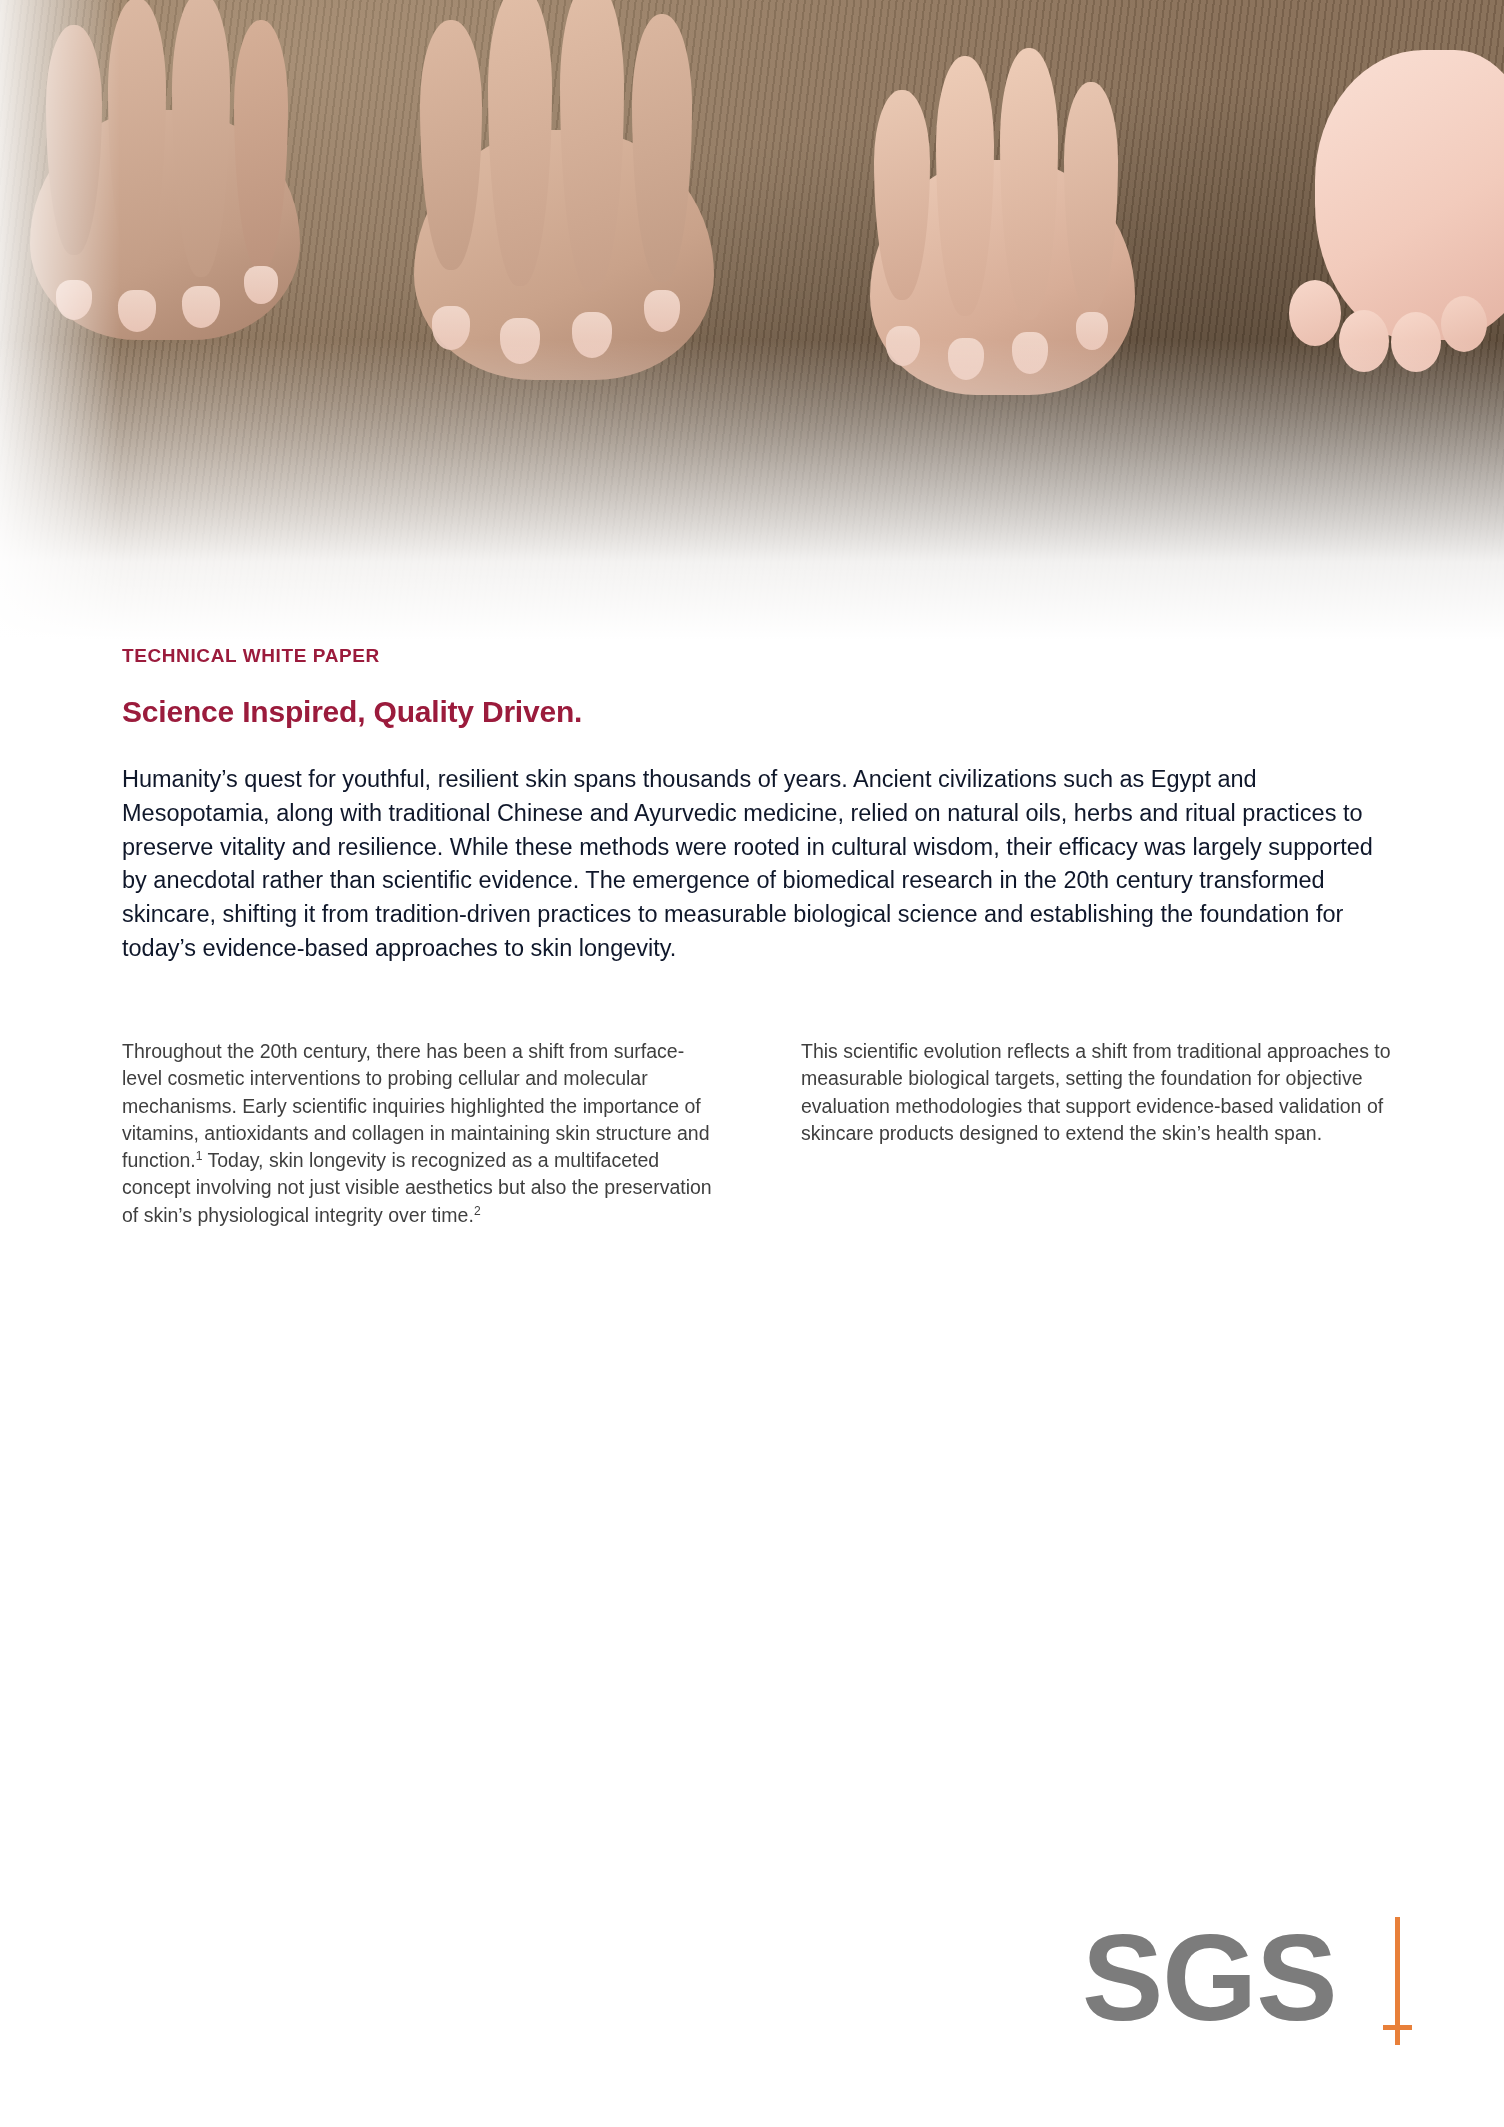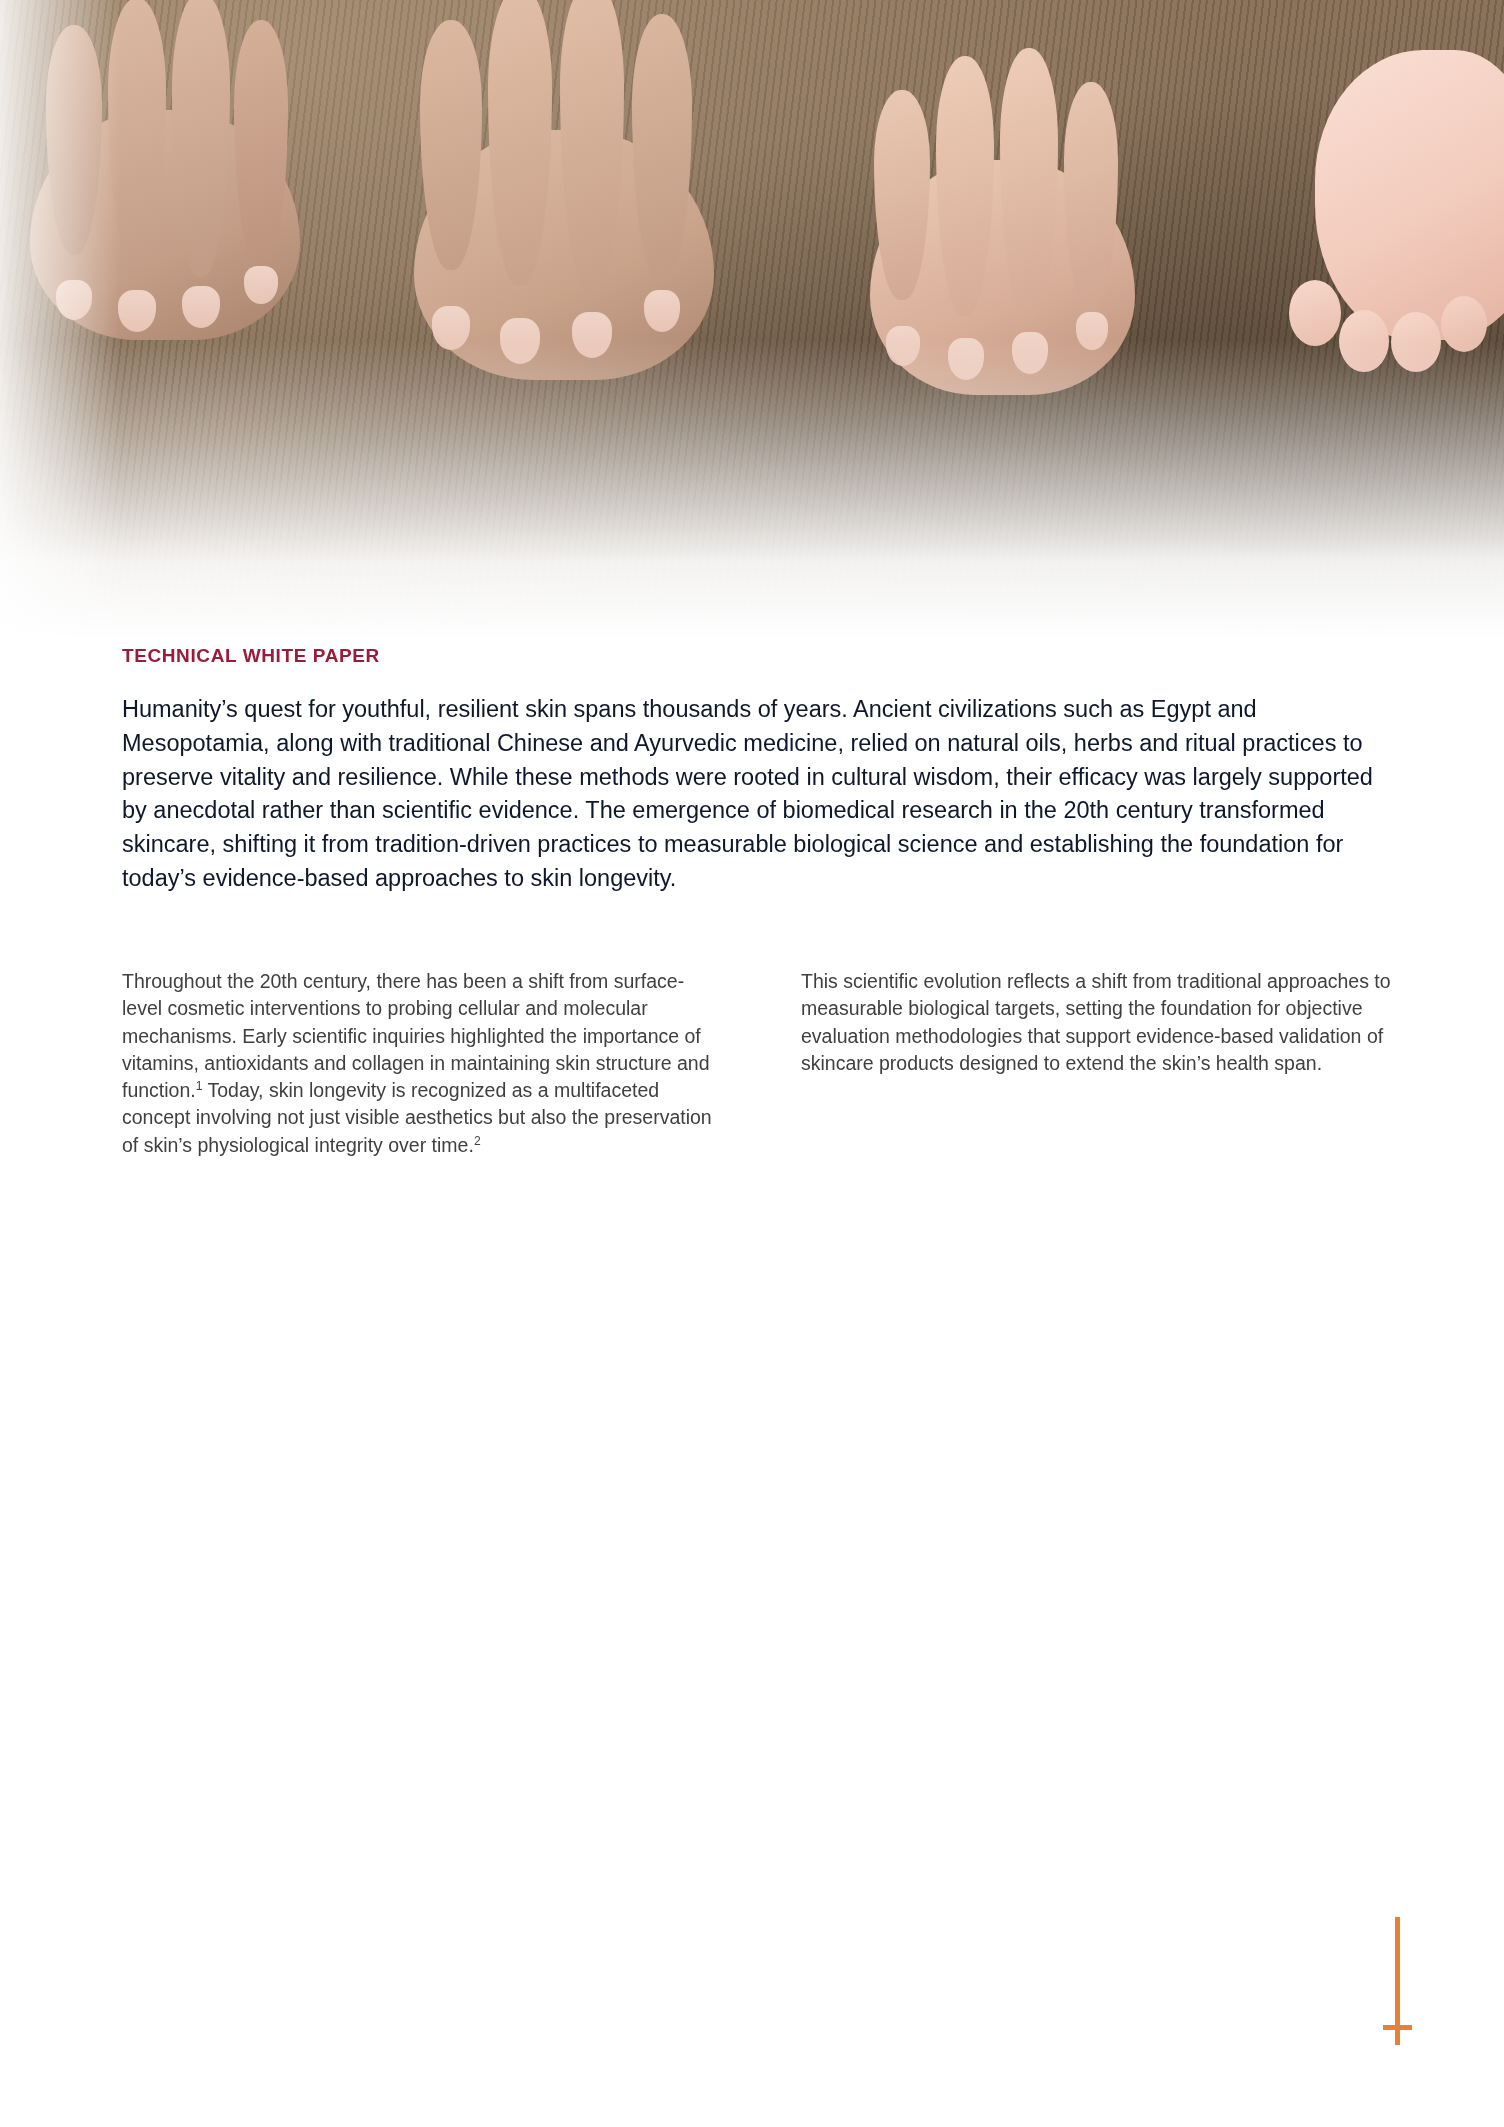--- a/index.html
+++ b/index.html
@@ -230,29 +230,31 @@
 
   <div class="hero-fade-left"></div>
   <div class="hero-fade"></div>
 </div>
 
 <div class="content">
 
   <div class="eyebrow">TECHNICAL WHITE PAPER</div>
 
 
+  <div class="tagline">Science Inspired, Quality Driven.</div>
 
   <p class="lede">Humanity’s quest for youthful, resilient skin spans thousands of years. Ancient civilizations such as Egypt and Mesopotamia, along with traditional Chinese and Ayurvedic medicine, relied on natural oils, herbs and ritual practices to preserve vitality and resilience. While these methods were rooted in cultural wisdom, their efficacy was largely supported by anecdotal rather than scientific evidence. The emergence of biomedical research in the 20th century transformed skincare, shifting it from tradition-driven practices to measurable biological science and establishing the foundation for today’s evidence-based approaches to skin longevity.</p>
 
   <div class="columns">
     <div class="col">
       <p><span>Throughout the 20th century, there has been a shift from surface-level cosmetic interventions to probing cellular and molecular mechanisms.  Early scientific inquiries highlighted the importance of vitamins, antioxidants and collagen in maintaining skin structure and function.</span><sup>1</sup><span> Today, skin longevity is recognized as a multifaceted concept involving not just visible aesthetics but also the preservation of skin’s physiological integrity over time.</span><sup>2</sup></p>
     </div>
     <div class="col">
       <p>This scientific evolution reflects a shift from traditional approaches to measurable biological targets, setting the foundation for objective evaluation methodologies that support evidence-based validation of skincare products designed to extend the skin’s health span.</p>
     </div>
   </div>
 </div>
 
 <div class="logo">
+  <div class="logo-text">SGS</div>
   <div class="logo-bar-v"></div>
   <div class="logo-bar-h"></div>
 </div>
 
 </body></html>

